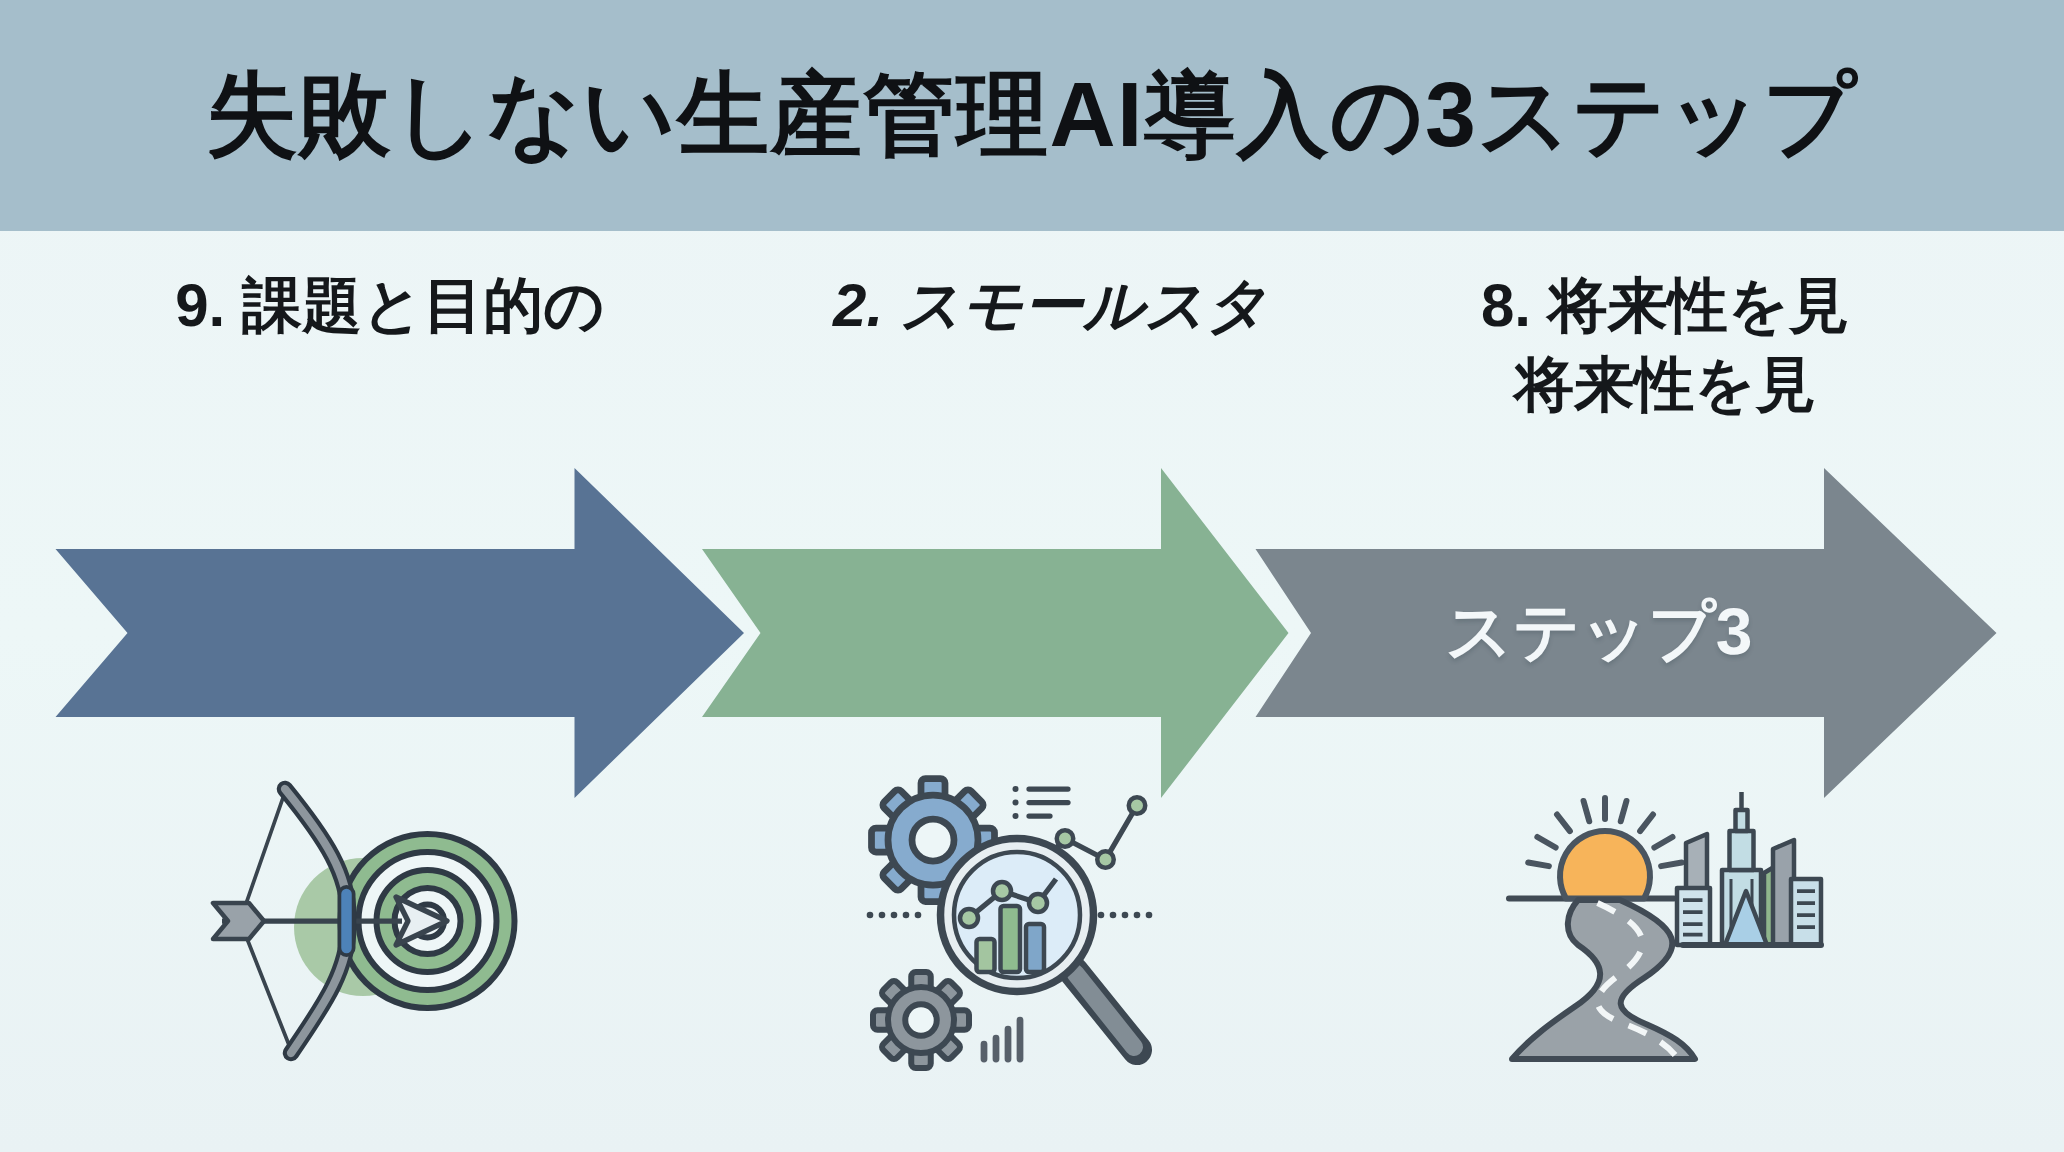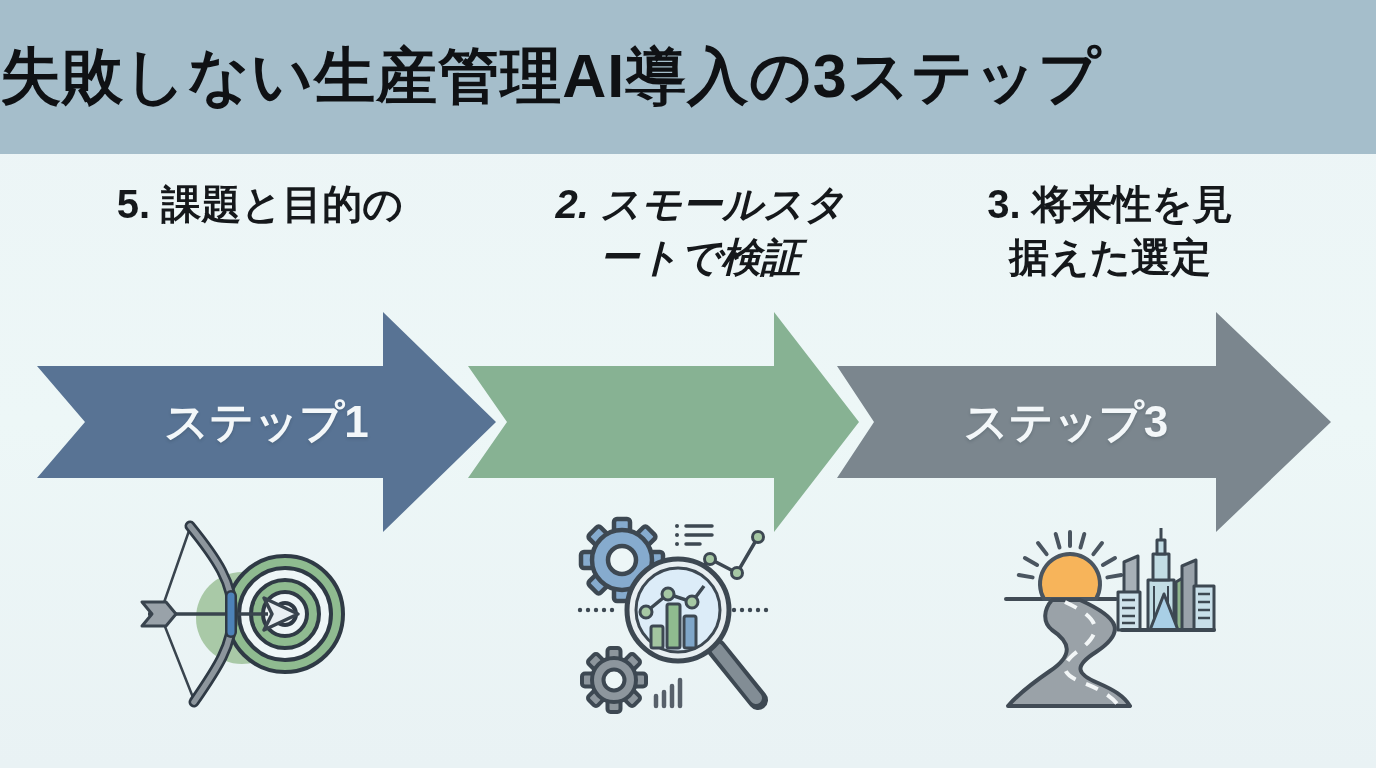--- a/index.html
+++ b/index.html
@@ -4,21 +4,21 @@
 <style>
   html,body{margin:0;padding:0;background:#cfd8dd;}
   *{box-sizing:border-box;}
   #stage{
     position:relative;width:1376px;height:768px;overflow:hidden;
     font-family:"Liberation Sans",sans-serif;
     background:linear-gradient(180deg,#ecf4f6 0%,#edf7f7 55%,#e9f2f4 100%);
   }
   .header{
     position:absolute;left:0;top:0;width:1376px;height:154px;
-    background:#a5becb;display:flex;align-items:center;
+    background:#a5becb;display:flex;align-items:center;justify-content:center;
   }
   .title{
     font-size:61px;font-weight:900;color:#0f1114;letter-spacing:1px;
     text-align:center;white-space:nowrap;
   }
   .heading{
     position:absolute;top:178px;text-align:center;
     font-size:40px;line-height:53px;font-weight:800;color:#15181b;
   }
   .heading span{display:block;}
@@ -42,38 +42,36 @@
 </head>
 <body>
 
 <div id="stage">
 
   <div class="header">
     <div class="title">失敗しない生産管理AI導入の3ステップ</div>
   </div>
 
   <div class="heading" id="heading-1">
-    <span>5. 課題と目的の</span>
+    <span>9. 課題と目的の</span>
   </div>
   <div class="heading" id="heading-2">
     <span>2. スモールスタ</span>
-    <span>ートで検証</span>
   </div>
   <div class="heading" id="heading-3">
-    <span>3. 将来性を見</span>
-    <span>据えた選定</span>
+    <span>8. 将来性を見</span>
+    <span>将来性を見</span>
   </div>
 
   <svg class="arrow-layer" width="1376" height="768" viewBox="0 0 1376 768">
     <polygon points="37,366 383,366 383,312 496,422 383,532 383,478 37,478 85,422" fill="#587394"></polygon>
     <polygon points="468,366 774,366 774,312 859,422 774,532 774,478 468,478 507,422" fill="#87b293"></polygon>
     <polygon points="837,366 1216,366 1216,312 1331,422 1216,532 1216,478 837,478 874,422" fill="#7b868e"></polygon>
   </svg>
 
-  <div class="step-label" id="label-1">ステップ1</div>
   <div class="step-label" id="label-3">ステップ3</div>
 
   <svg class="icon" id="icon-1" width="260" height="235" viewBox="0 0 260 235">
     <circle cx="122" cy="110" r="46" fill="#a9c9a7"></circle>
     <g stroke="#2f3a45" stroke-width="4">
       <circle cx="165" cy="106" r="58" fill="#8fbb90"></circle>
       <circle cx="165" cy="106" r="46" fill="#eef6f7"></circle>
       <circle cx="165" cy="106" r="34" fill="#8fbb90"></circle>
       <circle cx="165" cy="106" r="22" fill="#eef6f7"></circle>
       <circle cx="165" cy="106" r="11" fill="#eef6f7"></circle>

